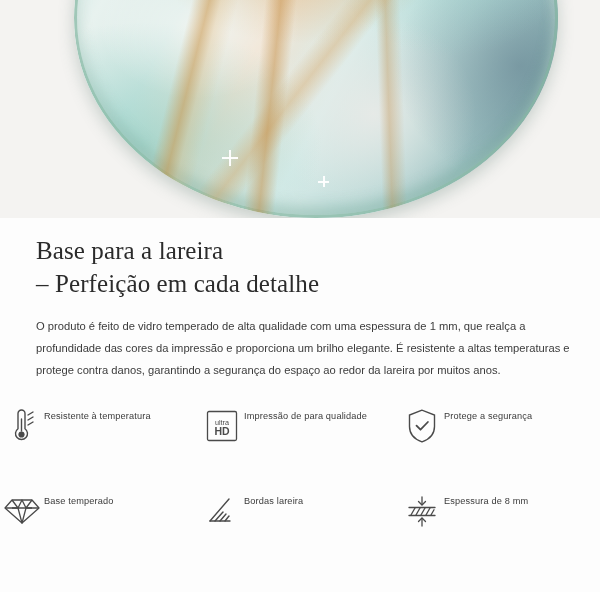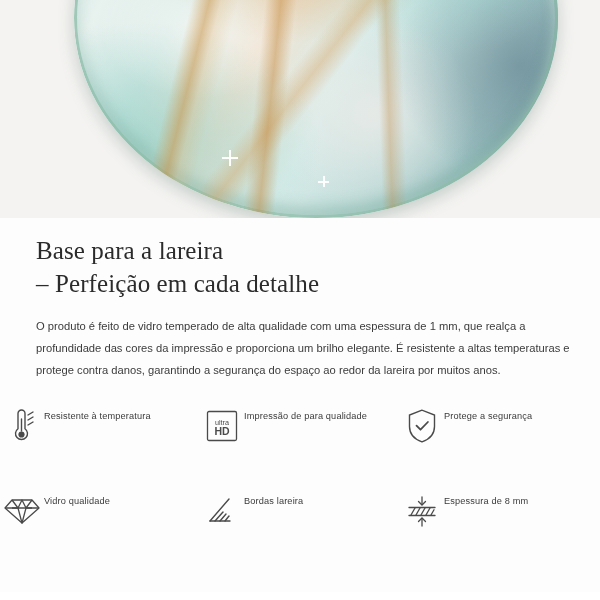--- a/index.html
+++ b/index.html
@@ -218,21 +218,21 @@
       <span class="feature-icon">
         <svg width="38" height="34" viewBox="0 0 38 34" fill="none" stroke="#4a4a4a" stroke-width="1.3" stroke-linejoin="round">
           <path d="M9 6h20l7 8-17 15L2 14z"></path>
           <path d="M2 14h34"></path>
           <path d="M9 6l6 8-6 0"></path>
           <path d="M29 6l-6 8 6 0"></path>
           <path d="M15 14l4 15 4-15"></path>
           <path d="M15 14l4-8 4 8"></path>
         </svg>
       </span>
-      <span class="feature-label">Vidro qualidade</span>
+      <span class="feature-label">Base temperado</span>
     </div>
 
     <div class="feature">
       <span class="feature-icon">
         <svg width="36" height="34" viewBox="0 0 36 34" fill="none" stroke="#4a4a4a" stroke-width="1.4" stroke-linecap="round">
           <path d="M6 27L25 5"></path>
           <path d="M6 27h20"></path>
           <path d="M11 27l8-9"></path>
           <path d="M16 27l6-7"></path>
           <path d="M21 27l4-5"></path>

